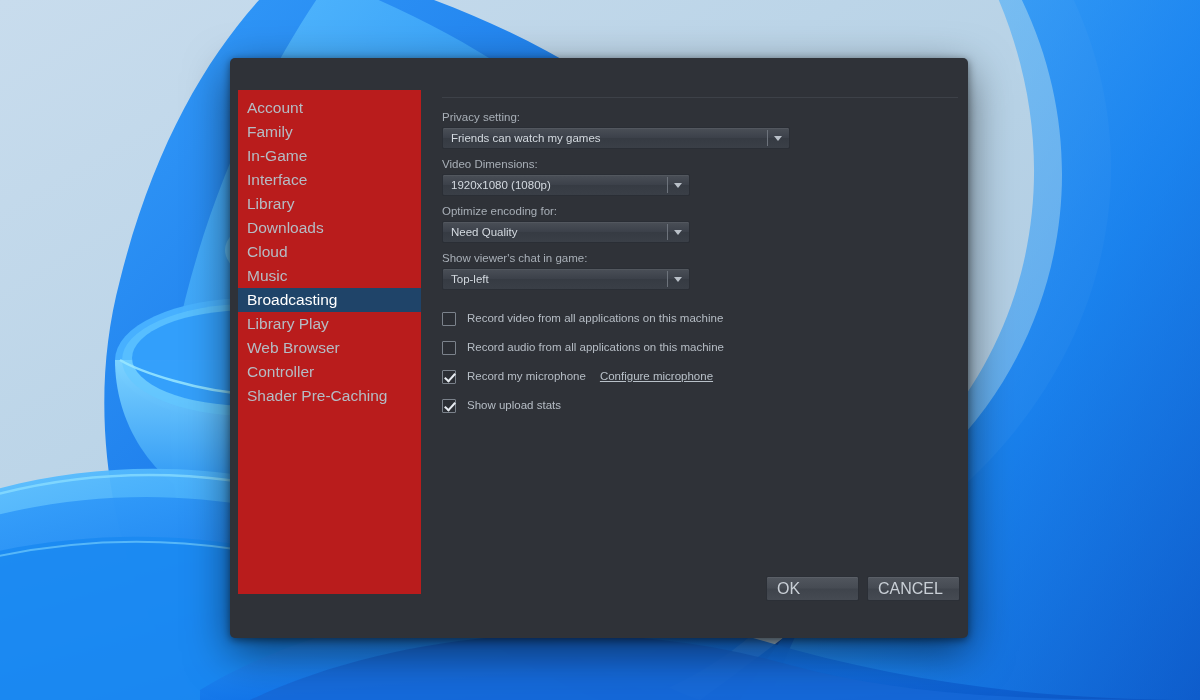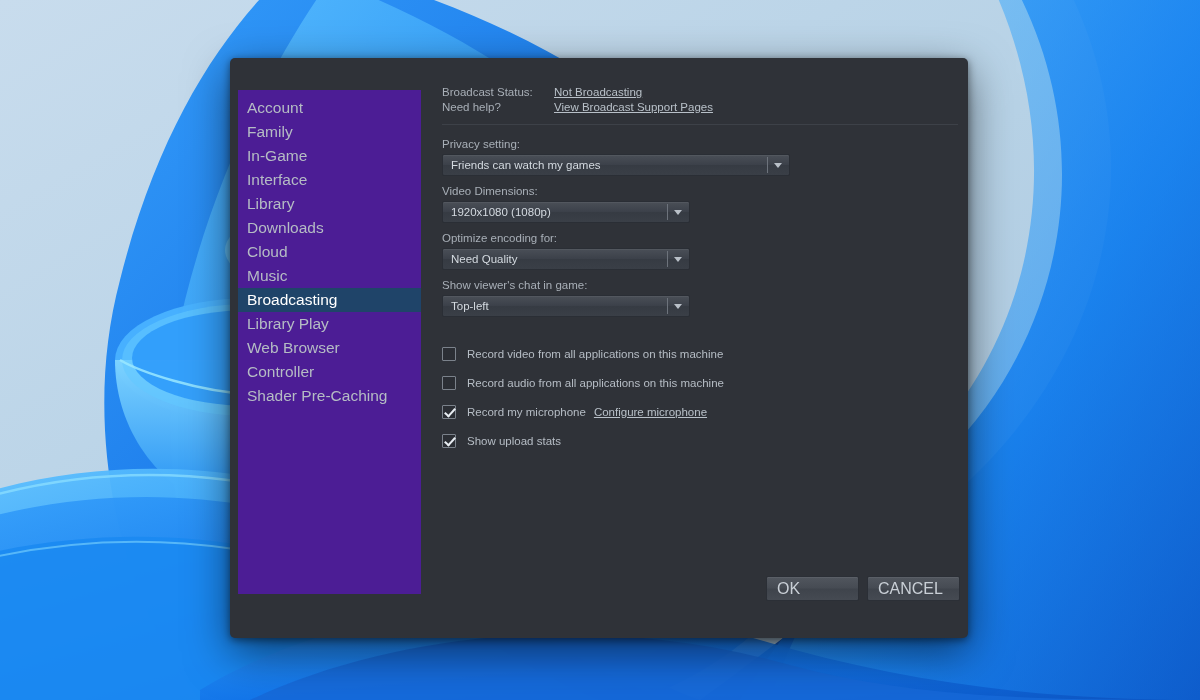--- a/index.html
+++ b/index.html
@@ -54,21 +54,21 @@
     cursor: default;
   }
   .win-btn.min { font-size: 15px; padding-bottom: 6px; }
 
   #dialog-body { position: relative; height: 553px; }
 
   
   #sidebar {
     position: absolute; left: 8px; top: 32px;
     width: 183px; height: 504px;
-    background: #4c1d95;
+    background: #b91c1c;
     padding-top: 6px;
   }
   .nav-item {
     height: 24px;
     line-height: 24px;
     padding-left: 9px;
     font-size: 15.5px;
     color: #b5bcc4;
     white-space: nowrap;
     cursor: default;
@@ -143,21 +143,21 @@
     width: 0; height: 0;
     border-left: 4.5px solid transparent;
     border-right: 4.5px solid transparent;
     border-top: 5px solid #b9c0c8;
   }
   .w-privacy { width: 348px; }
   .w-normal  { width: 248px; }
 
   .check-list { margin-top: 22px; }
   .check-row {
-    display: flex; align-items: center;
+    display: flex; align-items: flex-start;
     height: 29px;
     font-size: 11.5px;
   }
   .checkbox {
     width: 14px; height: 14px;
     border: 1px solid #7b828b;
     background: #2b2e34;
     border-radius: 1px;
     margin-right: 11px;
     position: relative;
@@ -170,21 +170,21 @@
     left: 4px; top: 0px;
     width: 4px; height: 9px;
     border: solid #e8edf2;
     border-width: 0 2px 2px 0;
     transform: rotate(42deg);
   }
   .check-label { color: #b6bdc5; cursor: default; }
   .inline-link {
     color: #b8c0c8;
     text-decoration: underline;
-    margin-left: 8px;
+    margin-left: 14px;
     cursor: pointer;
   }
 
   
   #footer {
     position: absolute;
     right: 8px; bottom: 10px;
     display: flex; gap: 8px;
   }
   .dlg-btn {
@@ -279,26 +279,20 @@
       <div class="nav-item">Music</div>
       <div class="nav-item selected">Broadcasting</div>
       <div class="nav-item">Library Play</div>
       <div class="nav-item">Web Browser</div>
       <div class="nav-item">Controller</div>
       <div class="nav-item">Shader Pre-Caching</div>
     </nav>
 
     <main id="content">
 
-      <div class="status-grid">
-        <span class="status-label">Broadcast Status:</span>
-        <span class="status-link">Not Broadcasting</span>
-        <span class="status-label">Need help?</span>
-        <span class="status-link">View Broadcast Support Pages</span>
-      </div>
 
       <div class="divider"></div>
 
       <div class="field">
         <div class="field-label">Privacy setting:</div>
         <div class="select w-privacy">
           <span class="select-value">Friends can watch my games</span>
           <span class="select-arrow-box">
               <i class="arrow-glyph"></i>
             </span>

